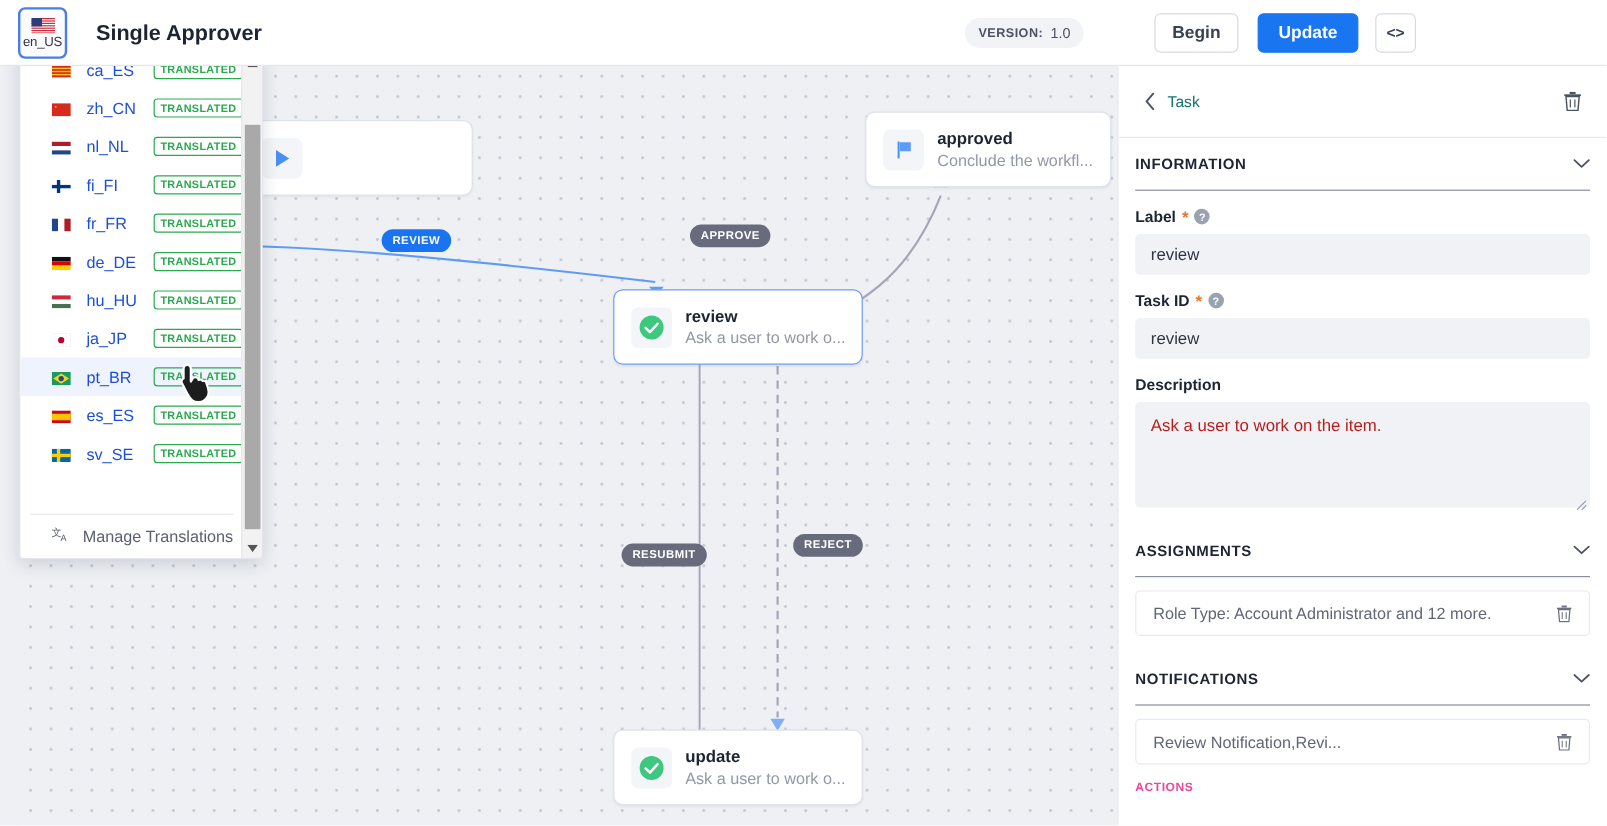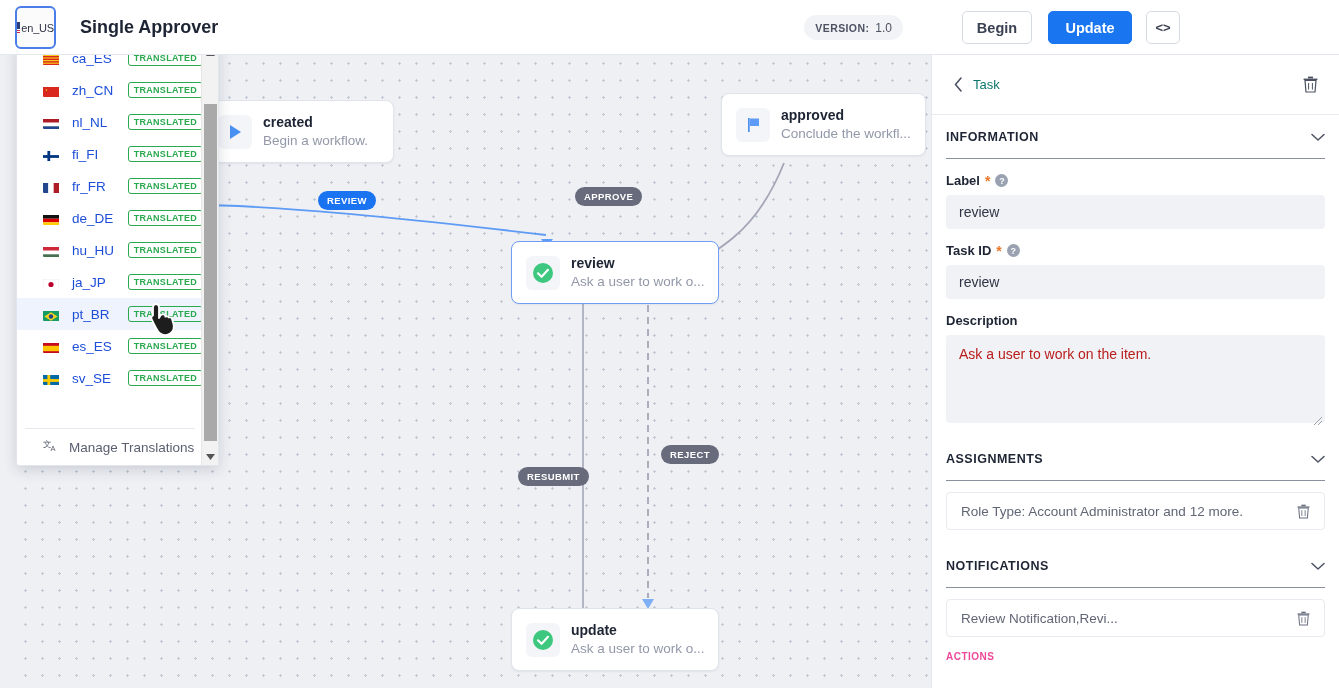--- a/index.html
+++ b/index.html
@@ -17,21 +17,21 @@
     background: #ffffff;
     border-bottom: 1px solid #e4e7ec;
     display: flex; align-items: center;
     z-index: 30;
   }
   .lang-btn {
     position: absolute; left: 15px; top: 6px;
     width: 41px; height: 43px;
     border: 2px solid #4a7de8; border-radius: 6px;
     background: #fbfbfc;
-    display: flex; flex-direction: row; align-items: center; justify-content: center;
+    display: flex; flex-direction: column; align-items: center; justify-content: center;
     gap: 1px; cursor: pointer;
   }
   .flag {
     width: 20px; height: 13px; border-radius: 1px; overflow: hidden;
     display: block; position: relative;
   }
   .lang-btn .lang-code { font-size: 11px; color: #2f3545; letter-spacing: -0.2px; }
 
   .app-title {
     position: absolute; left: 80px; top: 0; height: 55px;
@@ -253,24 +253,20 @@
       <line x1="648" y1="250" x2="648" y2="543" stroke="#a3a6b6" stroke-width="1.8" stroke-dasharray="7 5"></line>
       <polygon points="642,544 654,544 648,554" fill="#7fb0f5"></polygon>
     </svg>
 
     <div class="node" style="left:203px; top:45px; width:191px; height:63px;">
       <div class="node-icon">
         <svg width="14" height="16" viewBox="0 0 14 16">
             <polygon points="2,1 13,8 2,15" fill="#4a90f0"></polygon>
           </svg>
       </div>
-      <div class="node-text">
-        <div class="node-title">created</div>
-        <div class="node-sub">Begin a workflow.</div>
-      </div>
     </div>
 
     <div class="node" style="left:721px; top:38px; width:205px; height:63px;">
       <div class="node-icon">
         <svg width="15" height="16" viewBox="0 0 15 16">
           <rect x="2" y="1" width="1.7" height="14" fill="#4a90f0"></rect>
           <path d="M4,1.5 L13,1.5 L13,9 L4,9 z" fill="#5e9bf6"></path>
         </svg>
       </div>
       <div class="node-text">
@@ -300,21 +296,21 @@
         </svg>
       </div>
       <div class="node-text">
         <div class="node-title">update</div>
         <div class="node-sub">Ask a user to work o...</div>
       </div>
     </div>
 
     <div class="edge-label blue" style="left:318px; top:136px;">REVIEW</div>
     <div class="edge-label gray" style="left:575px; top:132px;">APPROVE</div>
-    <div class="edge-label gray" style="left:518px; top:412px;text-align:right;">RESUBMIT</div>
+    <div class="edge-label gray" style="left:518px; top:398px;text-align:right;">RESUBMIT</div>
     <div class="edge-label gray" style="left:661px; top:390px;">REJECT</div>
   </div>
 
   <div class="dropdown">
     <div class="dd-list" style="margin-top:-32px; height:416px;">
 
       <div class="dd-item">
         
         
         

